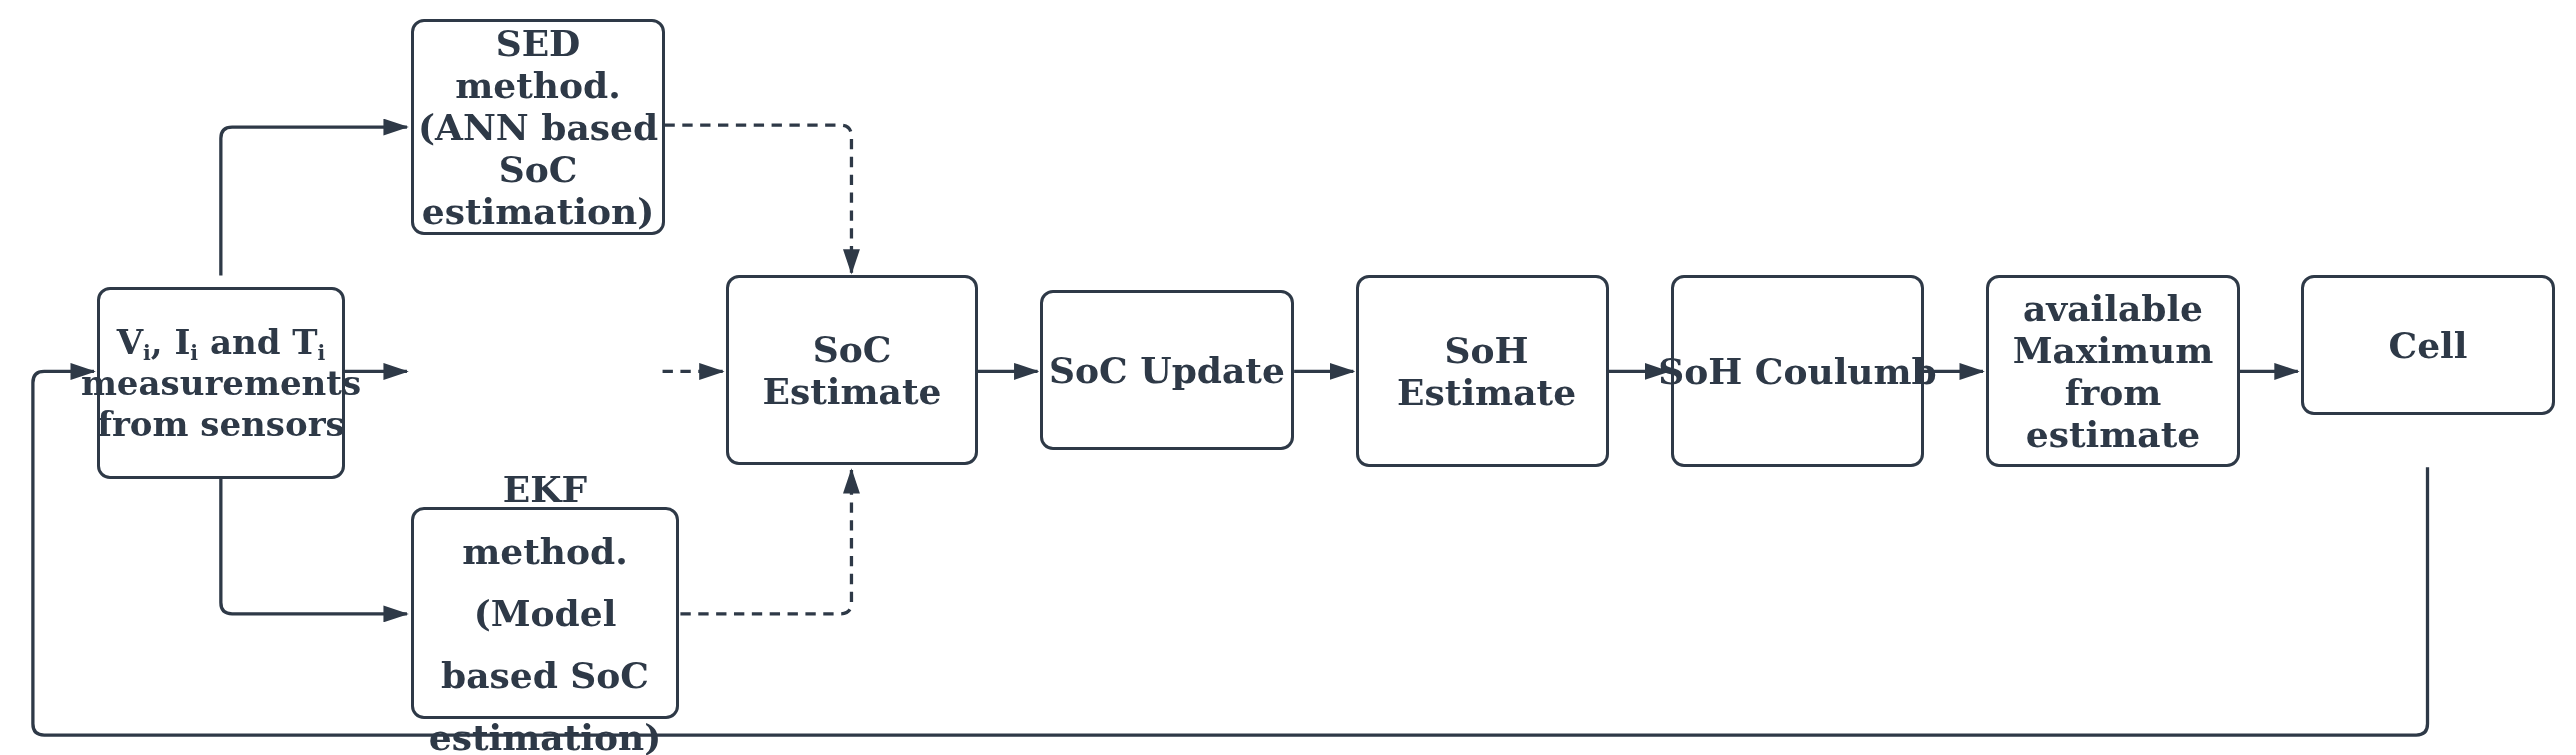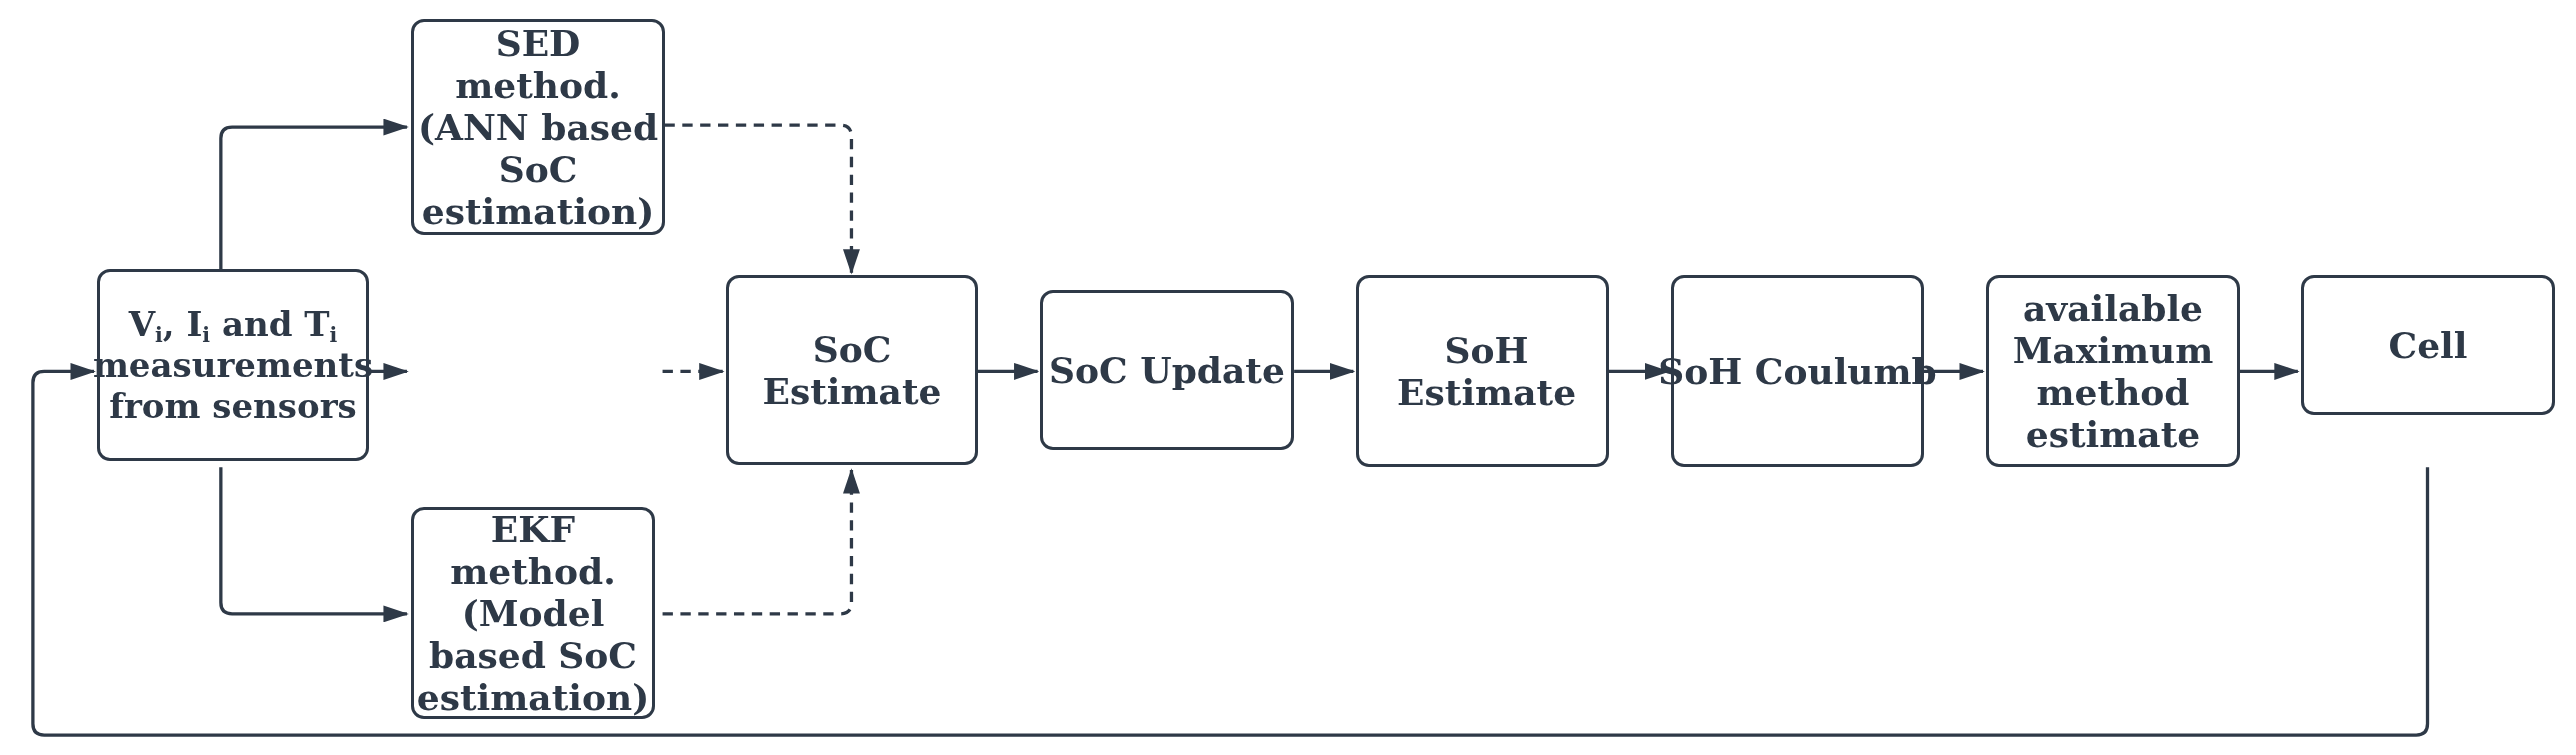--- a/index.html
+++ b/index.html
@@ -61,36 +61,36 @@
 
     <path d="M 1040 395 H 1104" marker-end="url(#arrow)"></path>
     <path d="M 1377 395 H 1440" marker-end="url(#arrow)"></path>
     <path d="M 1712 395 H 1775" marker-end="url(#arrow)"></path>
     <path d="M 2047 395 H 2110" marker-end="url(#arrow)"></path>
     <path d="M 2383 395 H 2445" marker-end="url(#arrow)"></path>
 
     <path d="M 2583 497 V 770 Q 2583 782 2571 782 H 47 Q 35 782 35 770 V 407 Q 35 395 47 395 H 100" marker-end="url(#arrow)"></path>
   </svg>
 
-  <div class="box small" style="left:97px; top:269px; width:272px; height:192px;">
+  <div class="box small" style="left:97px; top:287px; width:248px; height:192px;">
     <div class="line"><span>V</span><sub class="subscript">i</sub><span>, I</span><sub class="subscript">i</sub><span> and T</span><sub class="subscript">i</sub></div>
     <div class="line">measurements</div>
     <div class="line">from sensors</div>
   </div>
 
   <div class="box" style="left:411px; top:19px; width:254px; height:216px;">
     <div class="line">SED</div>
     <div class="line">method.</div>
     <div class="line">(ANN based</div>
     <div class="line">SoC</div>
     <div class="line">estimation)</div>
   </div>
 
 
-  <div class="box" style="left:411px; top:507px; width:244px; height:212px;">
+  <div class="box" style="left:411px; top:507px; width:268px; height:212px;gap:20px;">
     <div class="line">EKF</div>
     <div class="line">method.</div>
     <div class="line">(Model</div>
     <div class="line">based SoC</div>
     <div class="line">estimation)</div>
   </div>
 
   <div class="box" style="left:726px; top:275px; width:252px; height:190px;">
     <div class="line">SoC</div>
     <div class="line">Estimate</div>
@@ -105,21 +105,21 @@
     <div class="line">Estimate</div>
   </div>
 
   <div class="box" style="left:1671px; top:275px; width:253px; height:192px;">
     <div class="line">SoH Coulumb</div>
   </div>
 
   <div class="box" style="left:1986px; top:275px; width:254px; height:192px;">
     <div class="line">available</div>
     <div class="line">Maximum</div>
-    <div class="line">method</div>
+    <div class="line">from</div>
     <div class="line">estimate</div>
   </div>
 
   <div class="box" style="left:2301px; top:275px; width:254px; height:140px;">
     <div class="line">Cell</div>
   </div>
 
 </div>
 
 

